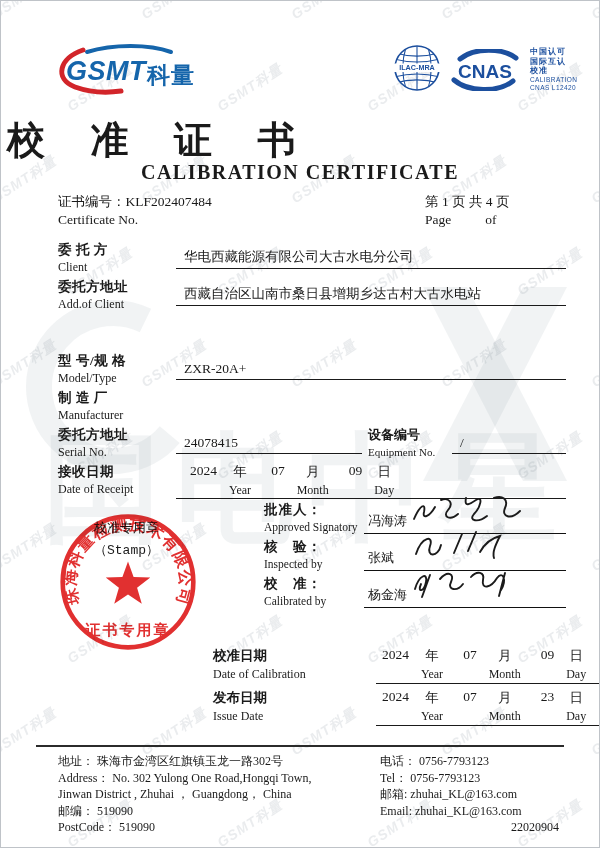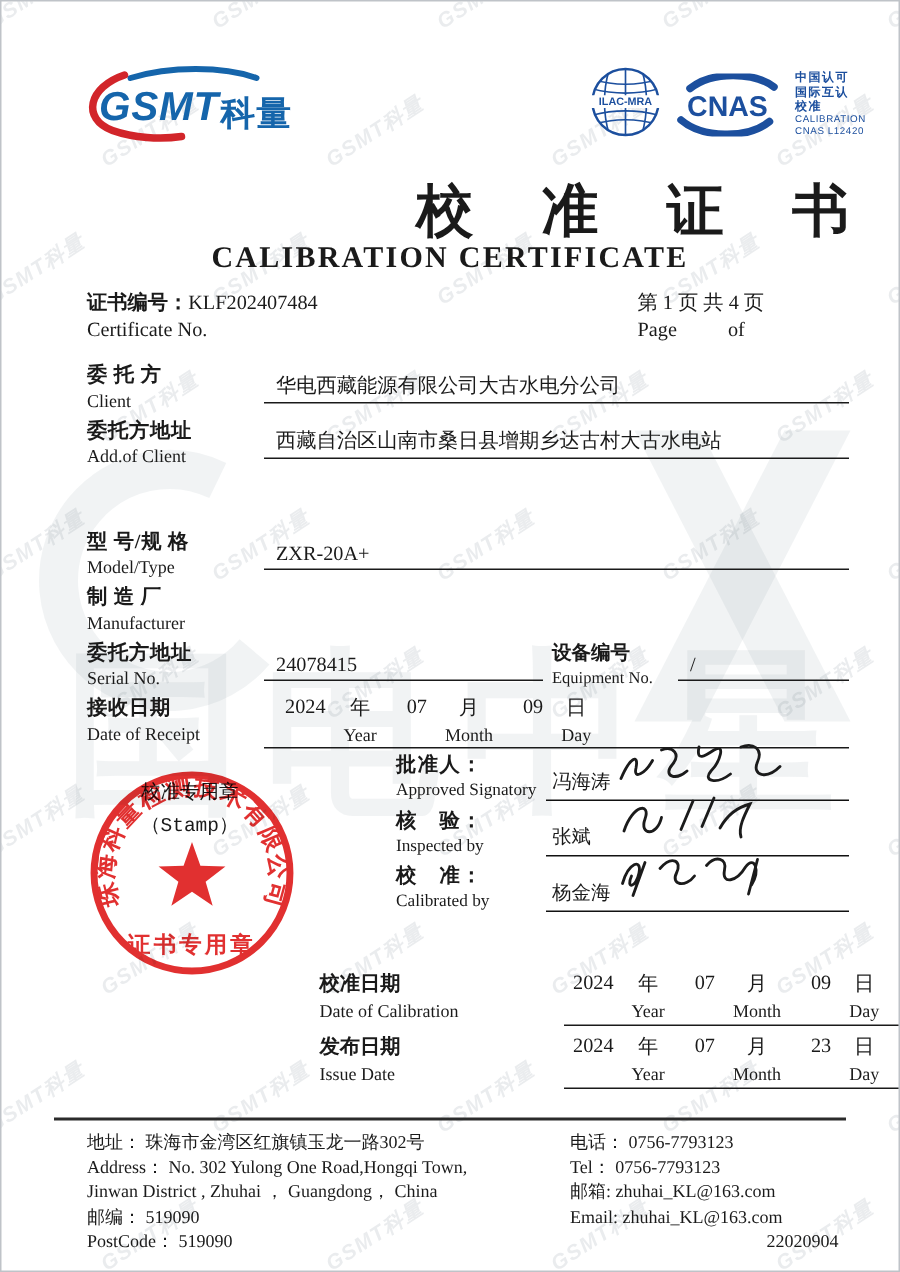--- a/index.html
+++ b/index.html
@@ -29,27 +29,27 @@
   .gsmt{position:absolute;left:50px;top:42px;width:160px;height:56px;z-index:1;}
   .gsmt svg{position:absolute;left:0;top:0;}
   .gsmt-en{position:absolute;left:15px;top:13px;font:italic 700 27px "Liberation Sans",sans-serif;color:var(--brand-blue);letter-spacing:.5px;}
   .gsmt-zh{position:absolute;left:96px;top:17px;font:700 23px "DejaVu Sans",sans-serif;color:var(--brand-blue);letter-spacing:1px;}
   .ilac{position:absolute;left:391px;top:42px;z-index:1;}
   .cnas{position:absolute;left:444px;top:48px;z-index:1;}
   .cnas-text{position:absolute;left:529px;top:46px;z-index:1;color:var(--acc-blue);font-family:"Liberation Sans",sans-serif;}
   .cnas-text .zh{font-size:8px;font-weight:700;line-height:9.5px;letter-spacing:1px;}
   .cnas-text .en{font-size:6.5px;line-height:8.5px;letter-spacing:.4px;}
   
-  .title-zh{position:absolute;left:0;right:15px;top:114px;text-align:right;z-index:1;
-    font-size:38px;font-weight:700;letter-spacing:18px;padding-left:16px;}
+  .title-zh{position:absolute;left:0;right:15px;top:114px;text-align:left;z-index:1;
+    font-size:38px;font-weight:700;letter-spacing:18px;padding-left:6px;}
   .title-en{position:absolute;left:0;right:0;top:160px;text-align:center;z-index:1;
     font-size:20px;font-weight:600;letter-spacing:1.5px;}
   
   .certno{position:absolute;left:57px;top:192px;z-index:1;font-size:13.5px;line-height:18px;}
-  .certno .zh{font-weight:700;}
+  .certno .zh{font-weight:400;}
   .paging{position:absolute;left:424px;top:192px;z-index:1;font-size:13.5px;line-height:18px;}
   .paging .en span{display:inline-block;}
   .paging .en .of{margin-left:34px;}
   
   .form{position:absolute;left:57px;top:240px;width:508px;z-index:1;}
   .frow{display:flex;min-height:36px;margin-bottom:1px;}
   .flbl{flex:0 0 118px;}
   .flbl .zh{font-weight:700;font-size:13.5px;letter-spacing:.5px;}
   .flbl .en{font-size:12px;margin-top:1px;}
   .flbl2{flex:0 0 84px;padding-left:6px;}

